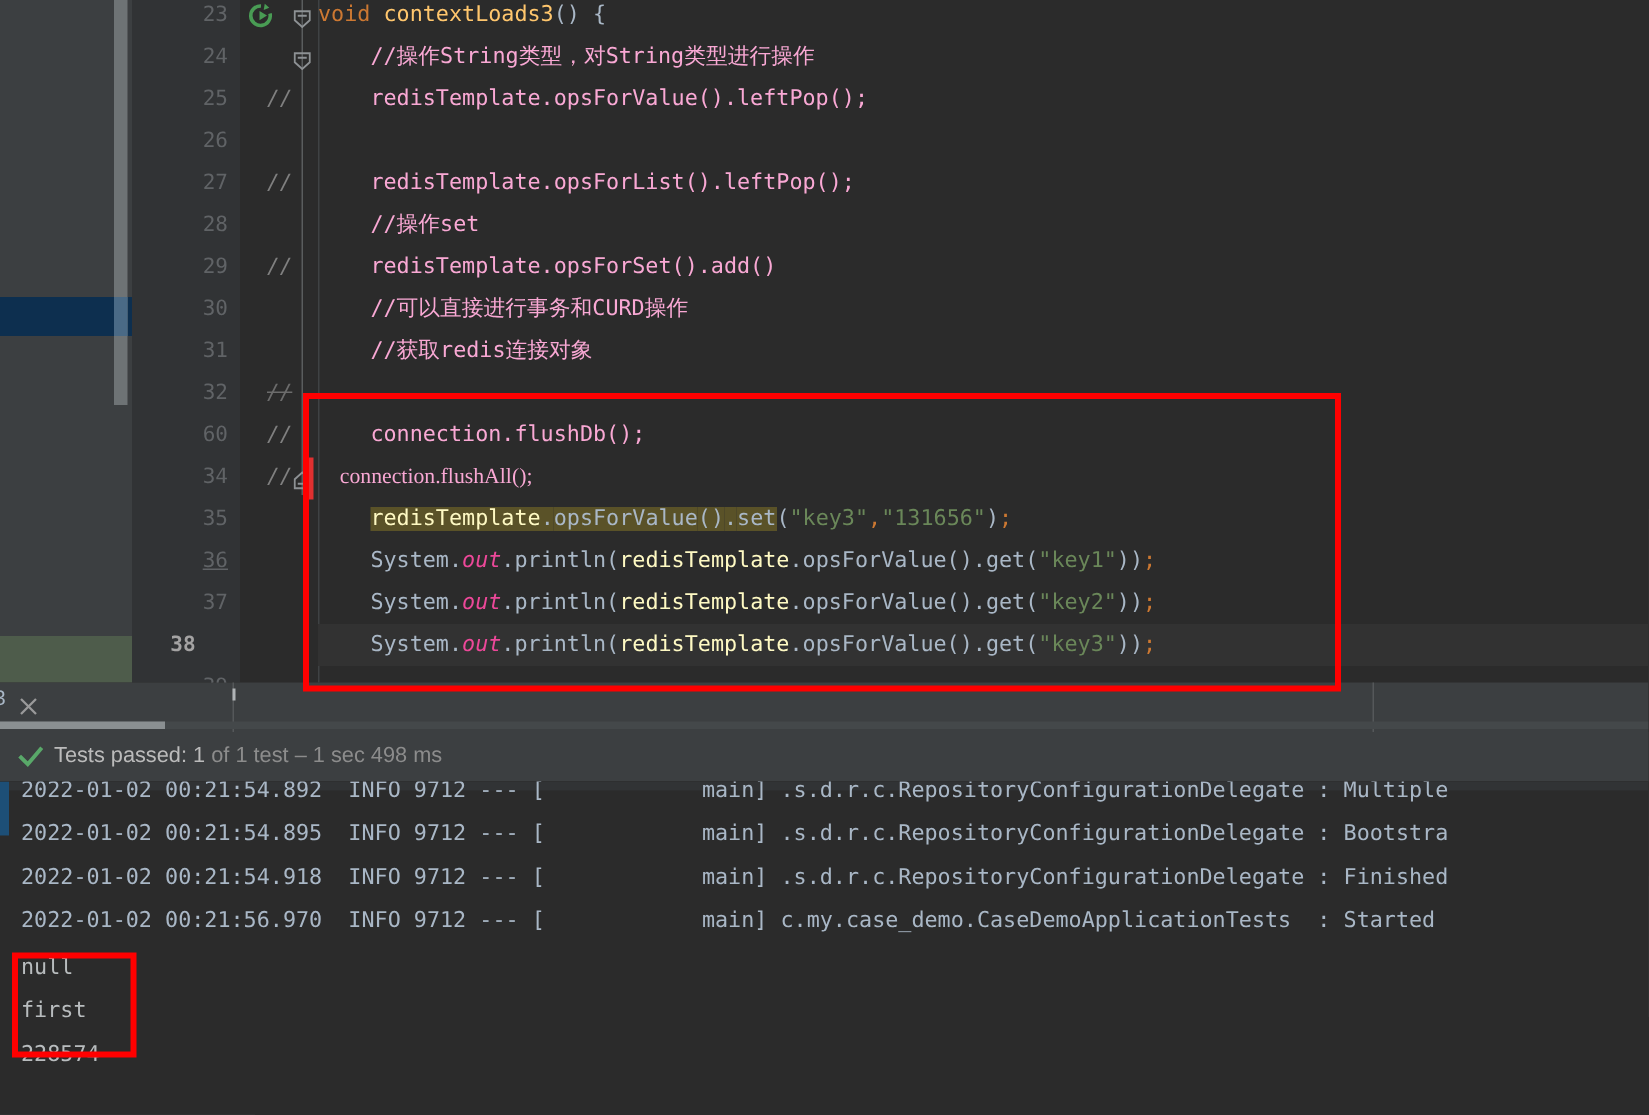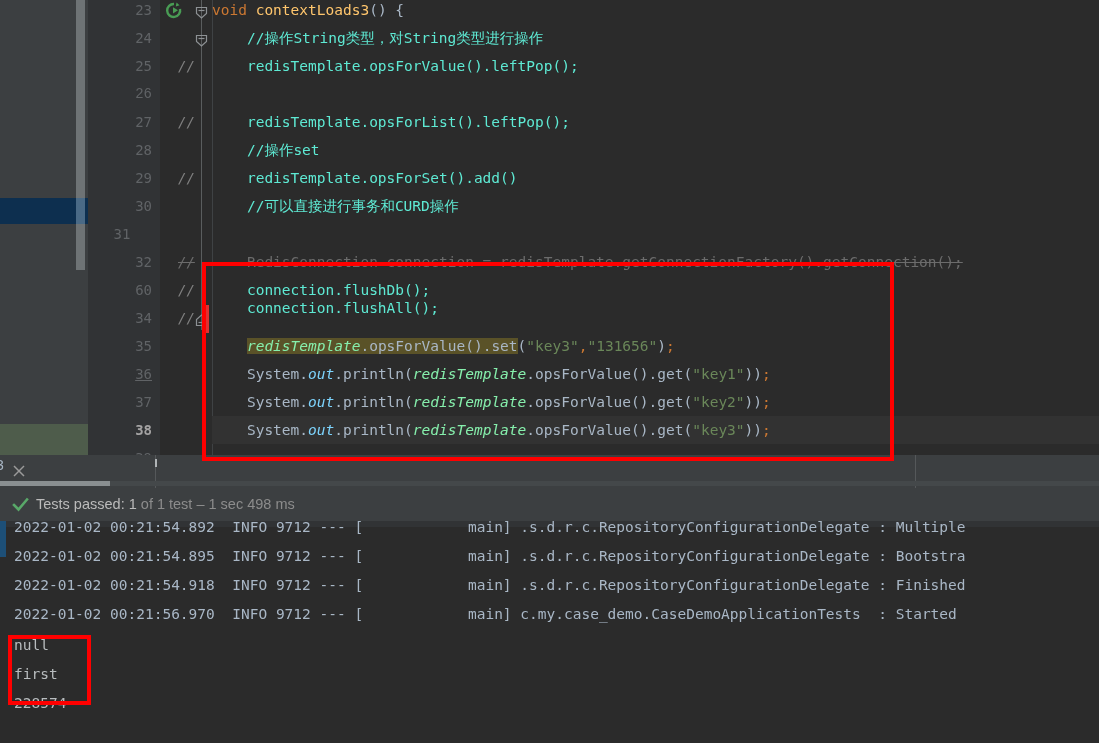--- a/index.html
+++ b/index.html
@@ -76,25 +76,25 @@
   }
   .codeline{
     position:absolute;left:0;width:887px;height:28px;line-height:28px;
     font-size:14.5px;white-space:pre;color:#a9b7c6;
   }
   .codeline.hl{background:#323232;}
 
   
   .kw{color:#cc7832;}
   .mth{color:#ffc66d;}
-  .cmt{color:#5eead4;}
+  .cmt{color:#f9a8d4;}
   .str{color:#6a8759;}
-  .fld{color:#86efac;font-style:italic;}
+  .fld{color:#fef9c3;}
   .plain{color:#a9b7c6;}
-  .ital{font-style:italic;color:#7dd3fc;}
+  .ital{font-style:italic;color:#ec4899;}
   .strike{text-decoration:line-through;color:#6c6c6c;}
   .setbg{background:#5a5228;}
 
   
   .redcol{
     position:absolute;left:206px;top:305px;width:3px;height:28px;background:#e03030;
   }
 
   
   .tabstrip{
@@ -179,33 +179,33 @@
       <div class="left-marker-blue"></div>
       <div class="left-marker-green"></div>
       <div class="vscroll"></div>
       <div class="vscroll-hi"></div>
     </div>
 
     <div class="gutter" id="gutter">
         <div class="lineno" style="top: -4px;">23</div>
         <div class="lineno" style="top: 24px;">24</div>
         <div class="lineno" style="top: 52px;">25</div>
-        <div class="lineno" style="top: 80px; font-family: Liberation Mono, monospace;">26</div>
+        <div class="lineno" style="top: 80px;">26</div>
         <div class="lineno" style="top: 108px;">27</div>
         <div class="lineno" style="top: 136px;">28</div>
         <div class="lineno" style="top: 164px;">29</div>
         <div class="lineno" style="top: 192px;">30</div>
-        <div class="lineno" style="top: 220px; text-align: center;">31</div>
+        <div class="lineno" style="top: 220px;">31</div>
         <div class="lineno" style="top: 248px;">32</div>
         <div class="lineno" style="top: 276px;">60</div>
         <div class="lineno" style="top: 304px;">34</div>
         <div class="lineno" style="top: 332px;">35</div>
         <div class="lineno" style="top: 360px; text-decoration: underline;">36</div>
         <div class="lineno" style="top: 388px;">37</div>
-        <div class="lineno cur" style="top: 416px;">38</div>
+        <div class="lineno cur" style="top: 416px; text-align: center;">38</div>
         <div class="lineno" style="top: 444px;">39</div>
       </div>
     <div class="foldcol" id="foldcol">
       <div class="foldline"></div>
     <span class="run-icon" style="top: 1px;"><svg width="20" height="20" viewBox="0 0 20 20">
             <path d="M10 3 A6.5 6.5 0 1 0 16 8" stroke="#499c54" stroke-width="2.4" fill="none"></path>
             <path d="M12.5 1.5 L15.5 4.2 L11.8 5.6 Z" fill="#499c54"></path>
             <path d="M9 12.5 L14 9.3 L9 6.3 Z" fill="#499c54"></path>
           </svg></span>
         <span class="foldmark" style="top: 4px;"><svg width="13" height="13" viewBox="0 0 13 13">
@@ -231,23 +231,23 @@
 
     <div class="codearea" id="codearea">
       <div class="vline"></div>
     <div class="codeline" style="top: -4px;"><span class="kw">void </span><span class="mth">contextLoads3</span><span class="plain">() {</span></div>
         <div class="codeline" style="top: 24px;"><span class="cmt">    //操作String类型，对String类型进行操作</span></div>
         <div class="codeline" style="top: 52px;"><span class="cmt">    redisTemplate.opsForValue().leftPop();</span></div>
         <div class="codeline" style="top: 108px;"><span class="cmt">    redisTemplate.opsForList().leftPop();</span></div>
         <div class="codeline" style="top: 136px;"><span class="cmt">    //操作set</span></div>
         <div class="codeline" style="top: 164px;"><span class="cmt">    redisTemplate.opsForSet().add()</span></div>
         <div class="codeline" style="top: 192px;"><span class="cmt">    //可以直接进行事务和CURD操作</span></div>
-        <div class="codeline" style="top: 248px;"><span class="strike">    RedisConnection connection = redisTemplate.getConnectionFactory().getConnection();</span></div>
+        <div class="codeline" style="top: 220px;"><span class="cmt">    //获取redis连接对象</span></div>
         <div class="codeline" style="top: 276px;"><span class="cmt">    connection.flushDb();</span></div>
-        <div class="codeline" style="top: 294px;"><span class="cmt">    connection.flushAll();</span></div>
+        <div class="codeline" style="top: 304px; font-family: Liberation Serif, serif;"><span class="cmt">    connection.flushAll();</span></div>
         <div class="codeline" style="top: 332px;"><span class="plain">    </span><span class="fld setbg">redisTemplate</span><span class="plain setbg">.</span><span class="plain setbg">opsForValue</span><span class="plain setbg">()</span><span class="plain setbg">.</span><span class="plain setbg">set</span><span class="plain">(</span><span class="str">"key3"</span><span class="kw">,</span><span class="str">"131656"</span><span class="plain">)</span><span class="kw">;</span></div>
         <div class="codeline" style="top: 360px;"><span class="plain">    System.</span><span class="ital">out</span><span class="plain">.println(</span><span class="fld">redisTemplate</span><span class="plain">.opsForValue().get(</span><span class="str">"key1"</span><span class="plain">))</span><span class="kw">;</span></div>
         <div class="codeline" style="top: 388px;"><span class="plain">    System.</span><span class="ital">out</span><span class="plain">.println(</span><span class="fld">redisTemplate</span><span class="plain">.opsForValue().get(</span><span class="str">"key2"</span><span class="plain">))</span><span class="kw">;</span></div>
         <div class="codeline hl" style="top: 416px;"><span class="plain">    System.</span><span class="ital">out</span><span class="plain">.println(</span><span class="fld">redisTemplate</span><span class="plain">.opsForValue().get(</span><span class="str">"key3"</span><span class="plain">))</span><span class="kw">;</span></div>
         <div class="codeline" style="top: 444px;"></div>
       </div>
   </div>
 
   <div class="tabstrip">
     <span class="tab-lbl">3</span>

